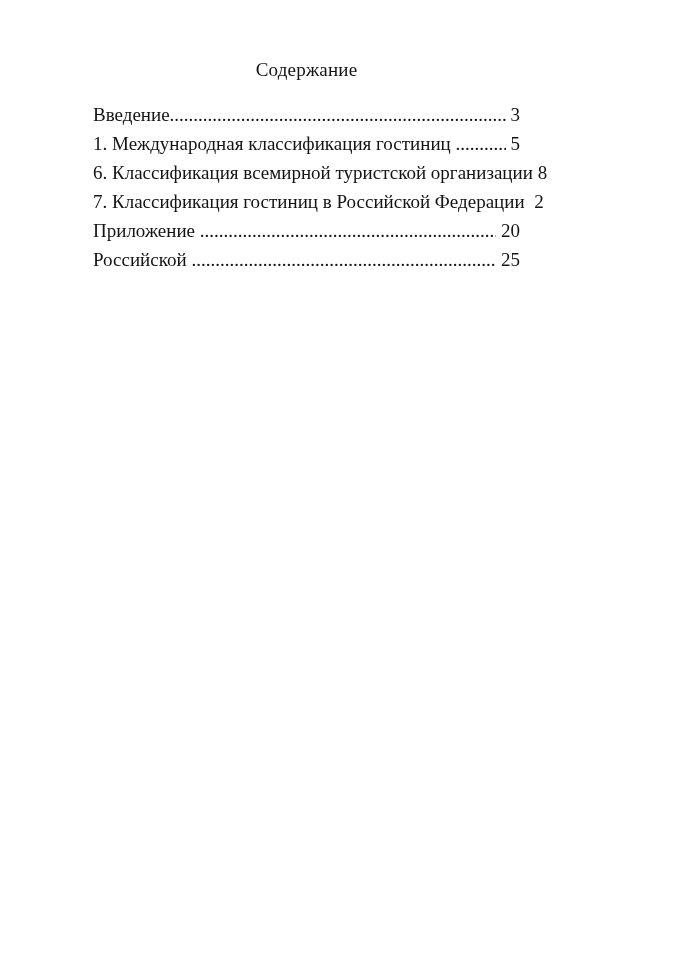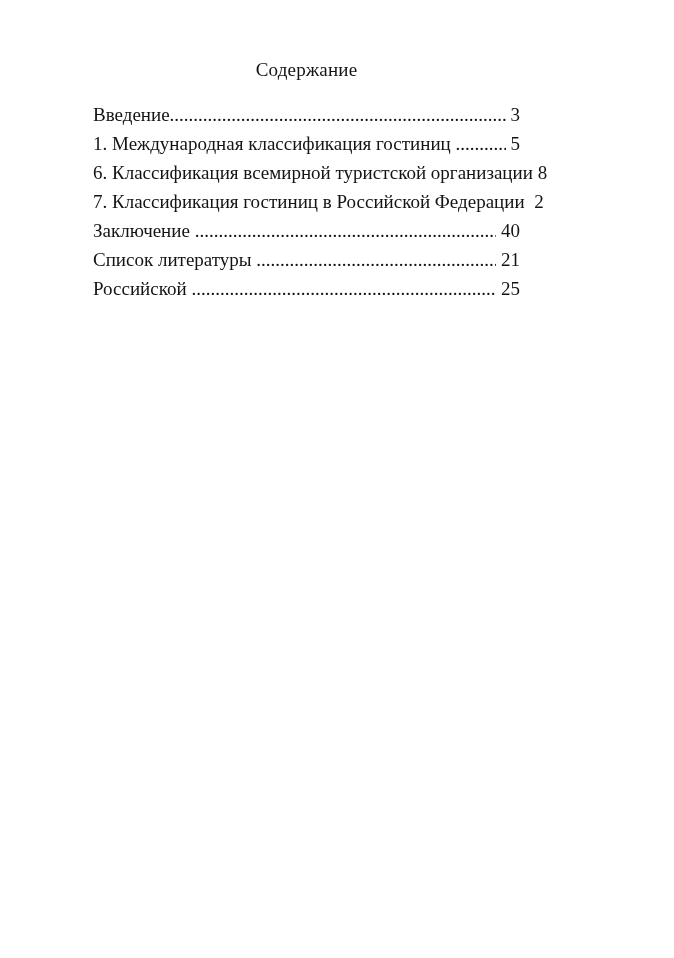--- a/index.html
+++ b/index.html
@@ -84,30 +84,25 @@
         <span class="toc-page">8</span>
       </div>
 
       <div class="toc-row">
         <span class="toc-label">7. Классификация гостиниц в Российской Федерации </span>
         <span class="toc-leader"></span>
         <span class="toc-page">2</span>
       </div>
 
       <div class="toc-row">
-        <span class="toc-label">Заключение </span>
+        <span class="toc-label">Приложение </span>
         <span class="toc-leader"></span>
-        <span class="toc-page">40</span>
+        <span class="toc-page">20</span>
       </div>
 
-      <div class="toc-row">
-        <span class="toc-label">Список литературы </span>
-        <span class="toc-leader"></span>
-        <span class="toc-page">21</span>
-      </div>
 
       <div class="toc-row">
         <span class="toc-label">Российской </span>
         <span class="toc-leader"></span>
         <span class="toc-page">25</span>
       </div>
 
     </div>
   </div>
 </div>

